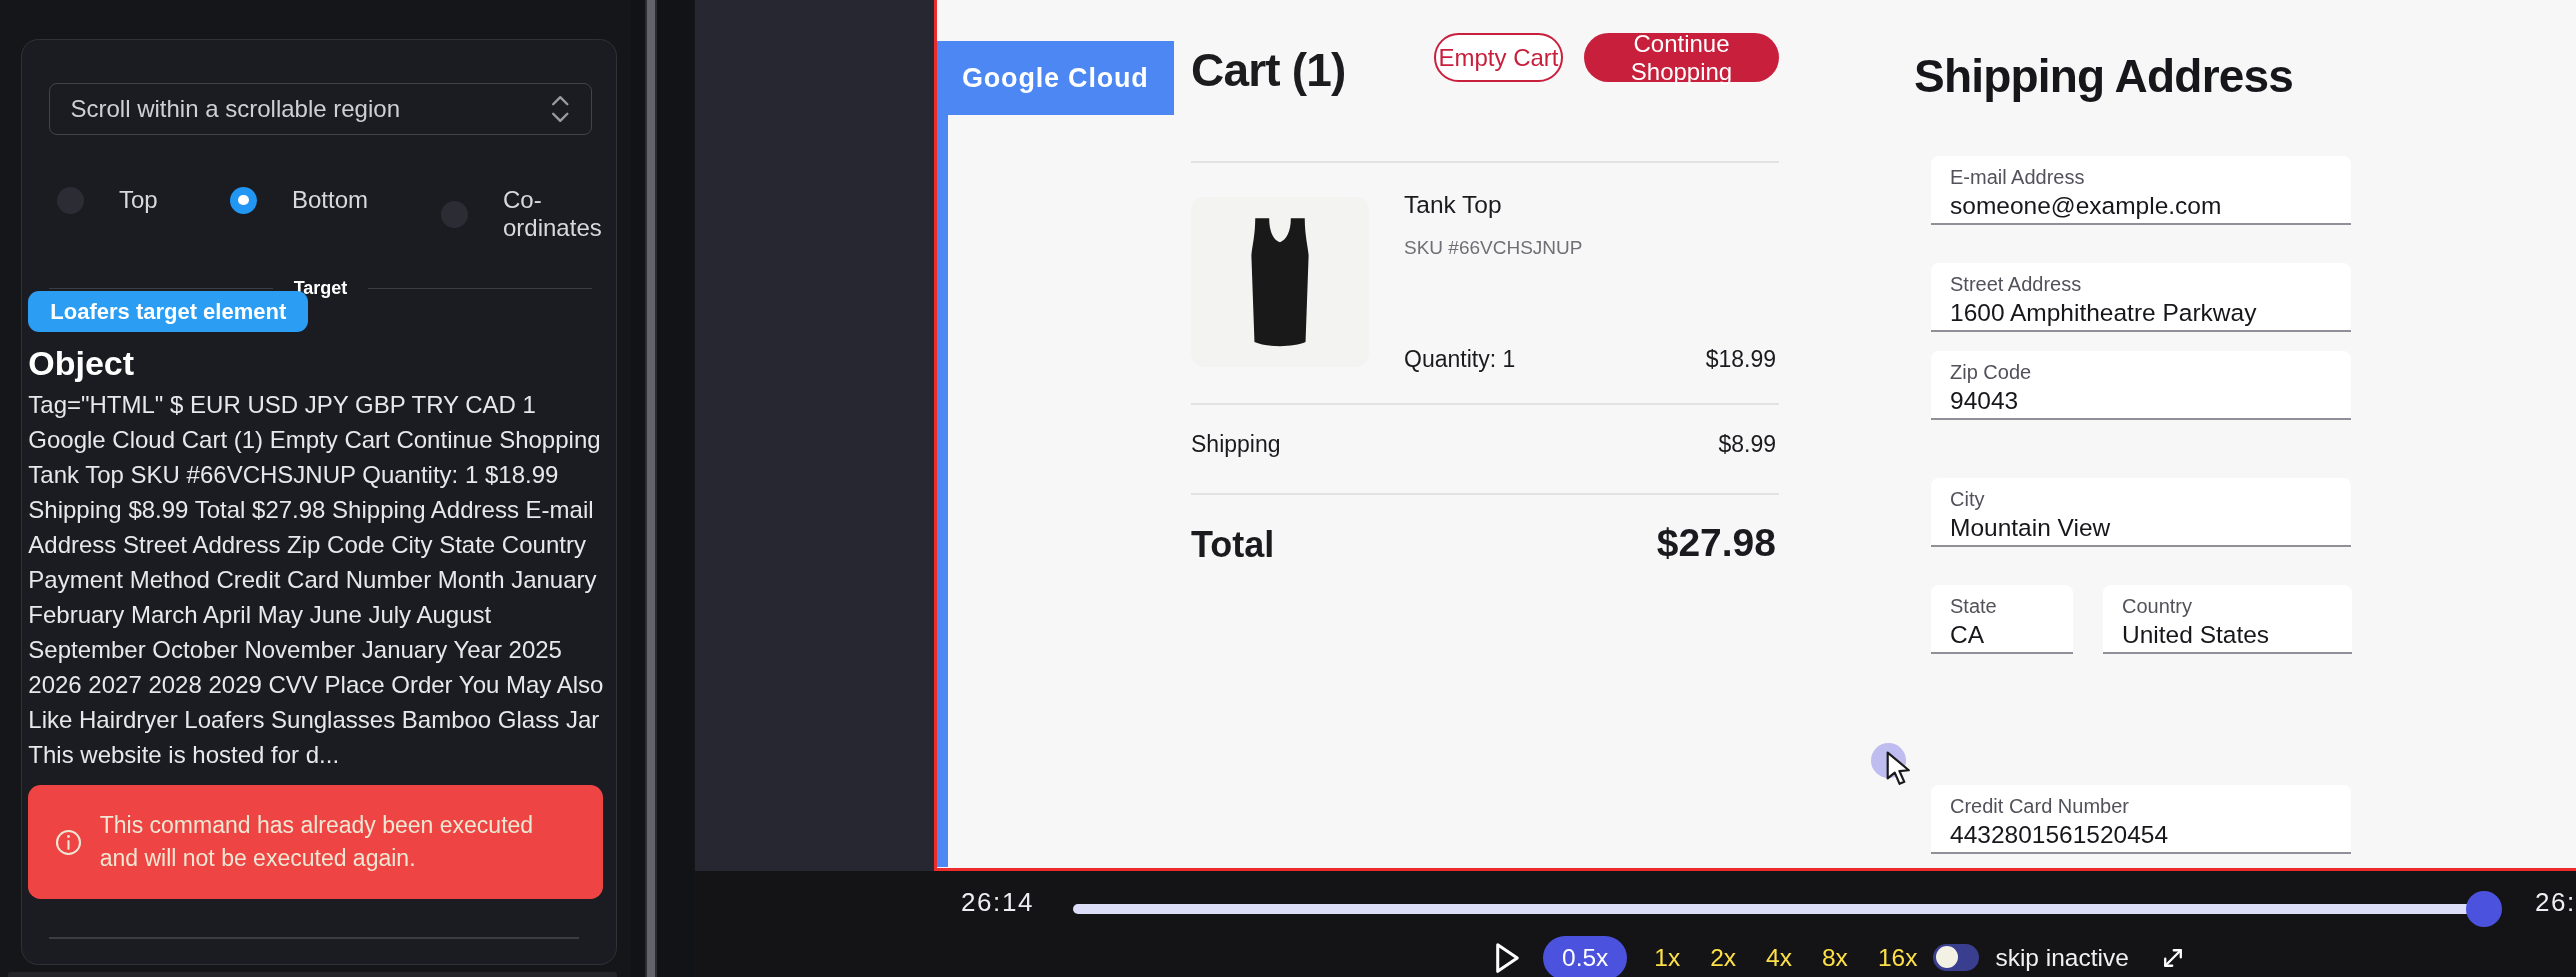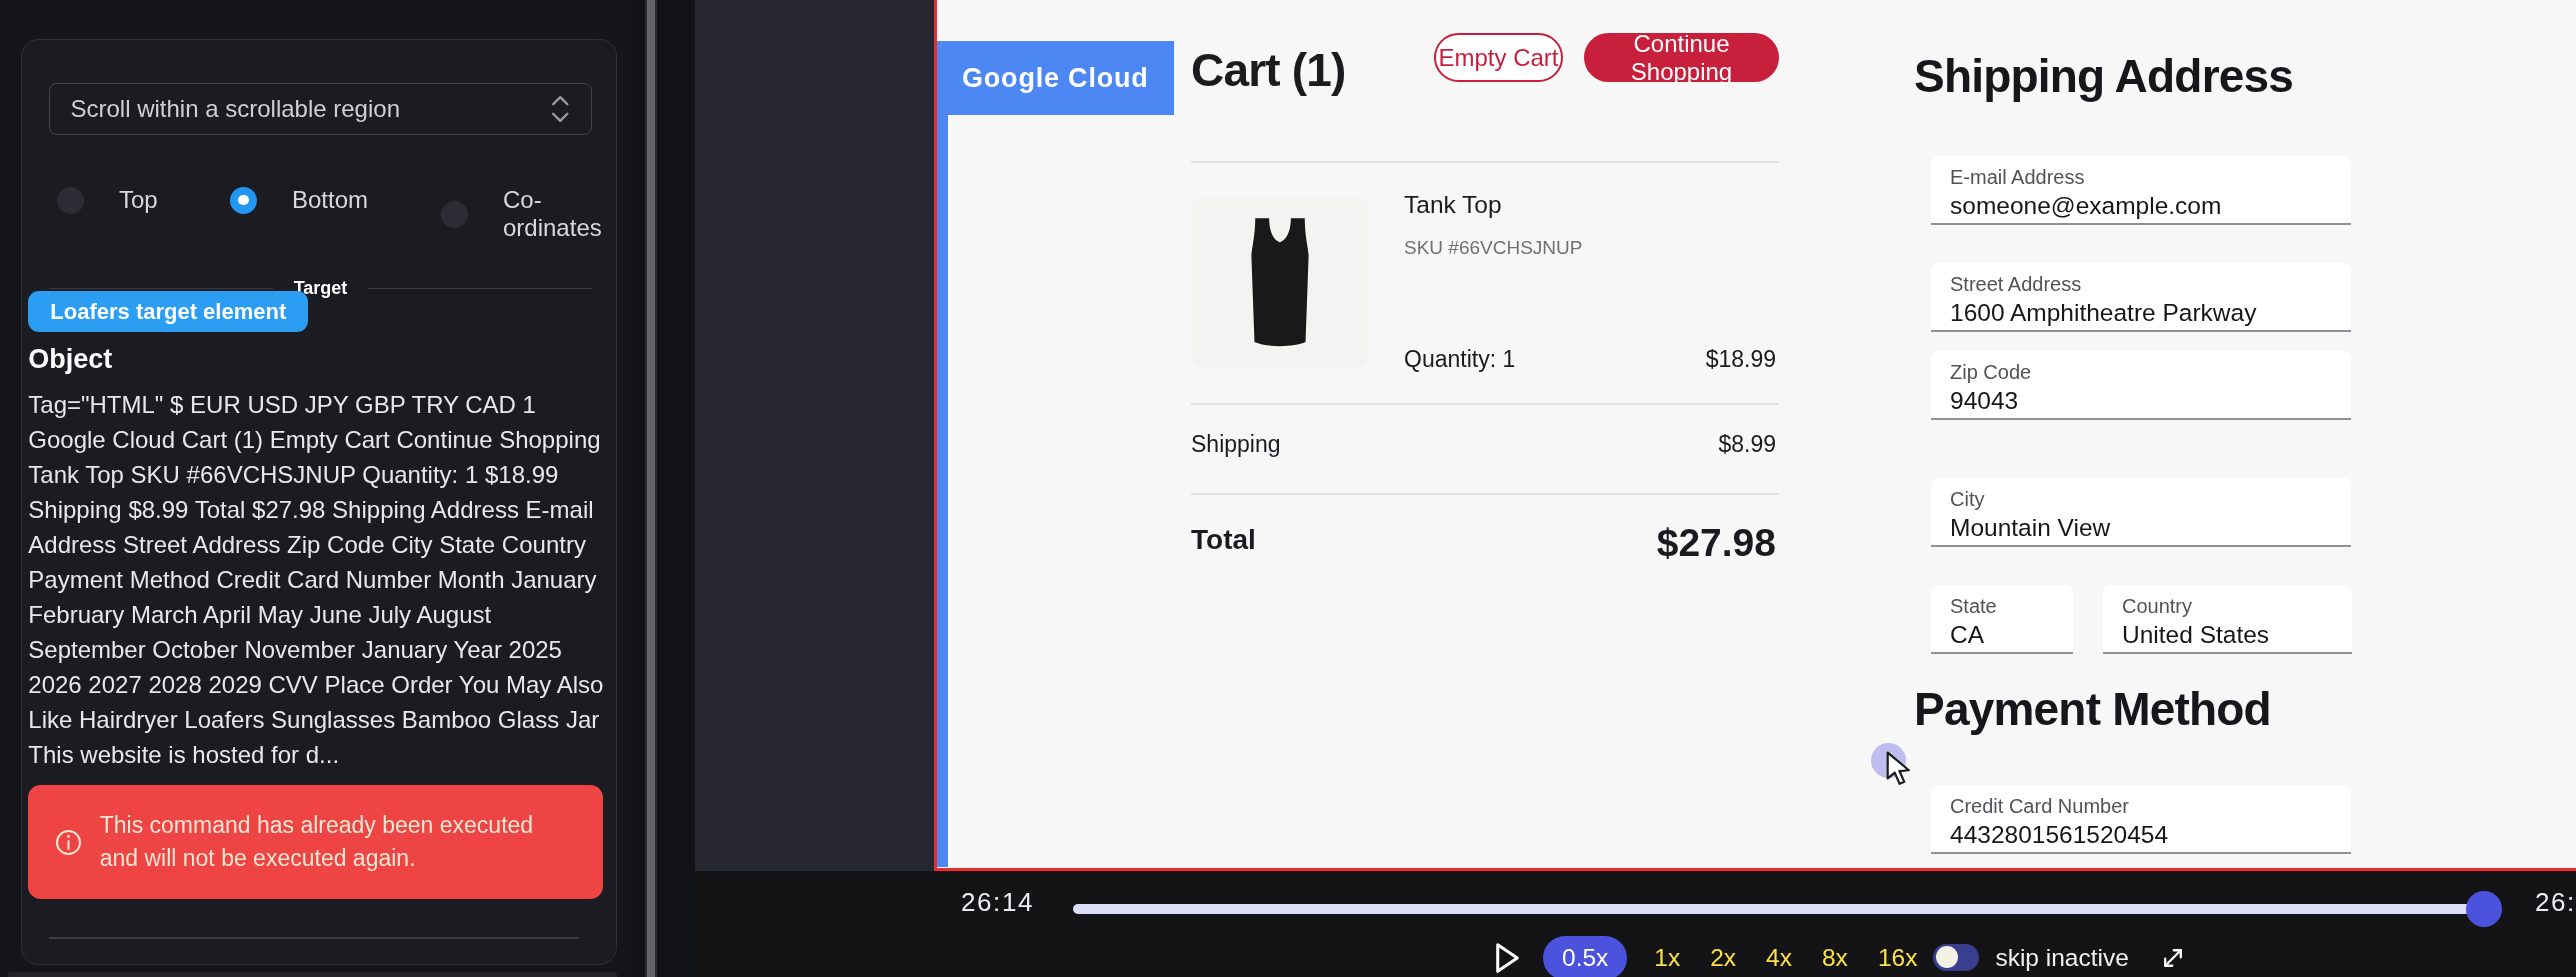--- a/index.html
+++ b/index.html
@@ -26,21 +26,21 @@
                            margin:-5.1px 0 0 -5.1px; border-radius:50%; background:#fff; }
 
   .target-divider { position:absolute; left:27px; top:238px; width:543px; display:flex; align-items:center; gap:20.5px; }
   .target-divider .line { flex:1; height:1.6px; background:#3b3c44; }
   .target-divider .t-label { color:#fff; font-weight:bold; font-size:18px; }
 
   .change-target-btn { position:absolute; left:6.3px; top:251px; height:41px; padding:0 22px;
                        background:#2b9df3; color:#fff; font-size:22px; font-weight:bold;
                        border:none; border-radius:11px; display:flex; align-items:center; cursor:pointer; }
 
-  .object-heading { position:absolute; left:6.3px; top:304px; color:#fff; font-size:27px; font-weight:bold; }
+  .object-heading { position:absolute; left:6.3px; top:304px; color:#fff; font-size:34px; font-weight:bold; }
   .object-text { position:absolute; left:6.3px; top:347px; width:576px; color:#e7e8eb;
                  font-size:24px; line-height:35px; }
 
   .info-box { position:absolute; left:6.3px; top:745px; width:575px; height:114px; background:#ef4444;
               border-radius:12.6px; display:flex; align-items:center; gap:17.4px; padding:0 27px; }
   .info-icon { flex:0 0 auto; width:27px; height:27px; }
   .info-text { color:#eee7d3; font-size:23px; line-height:33px; }
 
   .bottom-divider { position:absolute; left:27px; top:897px; width:530px; height:1.6px; background:#3b3c44; }
 
@@ -68,21 +68,21 @@
   .continue-shopping { left:647px; top:33px; width:195px; background:#c81f3c; border:none; color:#fff; }
   .hr { position:absolute; left:254px; width:588px; height:1.6px; background:#e2e2e4; }
   .product-img { position:absolute; left:254px; top:197px; width:178px; height:170px;
                  background:#f3f3f1; border-radius:14px; display:flex; align-items:center; justify-content:center; }
   .item-name { position:absolute; left:467px; top:191px; font-size:24.5px; color:#1b1b1f; }
   .item-sku  { position:absolute; left:467px; top:237px; font-size:19px; color:#6f6f76; }
   .item-qty  { position:absolute; left:467px; top:346px; font-size:23px; color:#1b1b1f; }
   .item-price{ position:absolute; right:800px; top:346px; font-size:23px; color:#1b1b1f; }
   .ship-label{ position:absolute; left:254px; top:431px; font-size:23px; color:#1b1b1f; }
   .ship-price{ position:absolute; right:800px; top:431px; font-size:23px; color:#1b1b1f; }
-  .total-label{ position:absolute; left:254px; top:524px; font-size:28px; font-weight:bold; color:#1b1b1f; }
+  .total-label{ position:absolute; left:254px; top:524px; font-size:36px; font-weight:bold; color:#1b1b1f; }
   .total-price{ position:absolute; right:800px; top:521px; font-size:39px; font-weight:bold; color:#1b1b1f; }
 
   
   .col-heading { position:absolute; left:977px; font-size:46px; font-weight:bold; letter-spacing:-0.8px; color:#17171b; }
   .field { position:absolute; left:994px; width:420px; height:69px; background:#fff;
            border-radius:8px 8px 0 0; border-bottom:2.4px solid #909098; cursor:text; }
   .field .f-label { position:absolute; left:19px; top:9.5px; font-size:20px; color:#52525a; }
   .field .f-value { position:absolute; left:19px; top:36px; font-size:24.5px; color:#17171b; }
   .field.small { width:142px; }
   .field.country { left:1166px; width:249px; }
@@ -220,21 +220,20 @@
     </div>
     <div class="field small" style="top:585px;">
       <span class="f-label">State</span>
       <span class="f-value">CA</span>
     </div>
     <div class="field country" style="top:585px;">
       <span class="f-label">Country</span>
       <span class="f-value">United States</span>
     </div>
 
-    <div class="col-heading" style="top:682px;">Payment Method</div>
 
     <div class="cursor-halo"></div>
     <svg class="cursor-svg" width="30" height="36" viewBox="0 0 19 23">
       <path d="M1,1 L1,17.5 L5.5,13.8 L8.6,21 L11.6,19.7 L8.5,12.8 L14.5,12.3 Z" fill="#fff" stroke="#1a1a1a" stroke-width="1.4" stroke-linejoin="round"></path>
     </svg>
 
     <div class="field" style="top:785px;">
       <span class="f-label">Credit Card Number</span>
       <span class="f-value">4432801561520454</span>
     </div>

